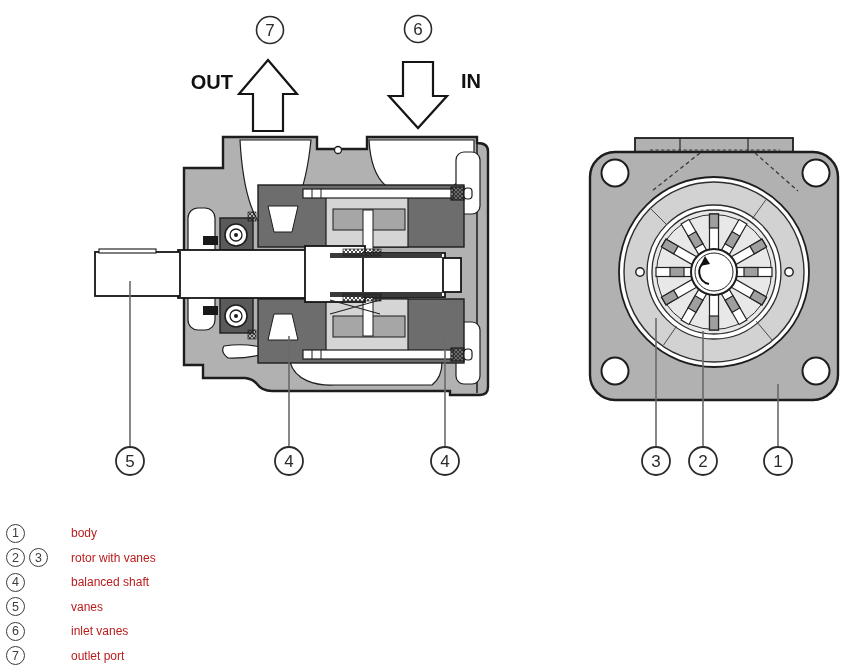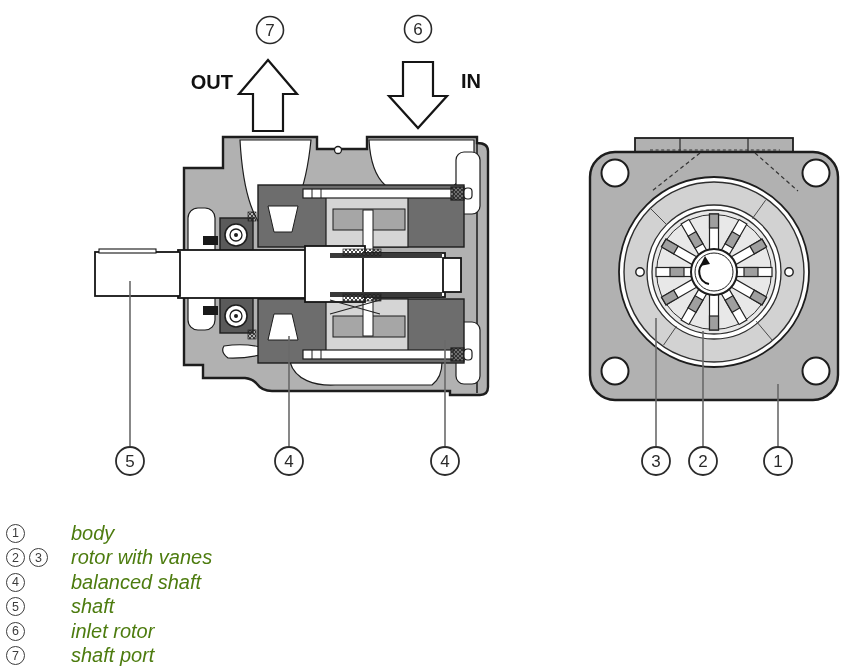--- a/index.html
+++ b/index.html
@@ -7,21 +7,21 @@
          font-family:"Liberation Sans", sans-serif;}
   svg text{font-family:"Liberation Sans", sans-serif;}
   .flow-label{font-size:20px;font-weight:700;fill:#111111;}
   .callout-num{font-size:17px;fill:#2b2b2b;text-anchor:middle;}
   .legend{position:absolute;left:6px;top:521px;}
   .lrow{display:flex;align-items:center;height:24.5px;}
   .lnums{width:56px;display:flex;gap:4px;align-items:center;}
   .lnum{display:inline-flex;align-items:center;justify-content:center;
         width:19px;height:19px;border:1.6px solid #3c3c3c;border-radius:50%;
         font-size:12.5px;color:#3c3c3c;box-sizing:border-box;}
-  .ltext{font-size:20px;color:#4d7c0f;padding-left:9px;font-style:italic;}
+  .ltext{font-size:12px;color:#b91c1c;padding-left:9px;}
 </style>
 </head>
 <body>
 
 <div class="stage">
   <svg width="865" height="515" viewBox="0 0 865 515">
     <defs>
       <pattern id="xh" width="4" height="4" patternUnits="userSpaceOnUse">
         <path d="M0,4 L4,0 M0,0 L4,4" stroke="#222" stroke-width="0.8" fill="none"></path>
       </pattern>
@@ -217,28 +217,28 @@
     <div class="lrow">
       <span class="lnums">
           <span class="lnum">4</span>
         </span>
       <span class="ltext">balanced shaft</span>
     </div>
     <div class="lrow">
       <span class="lnums">
           <span class="lnum">5</span>
         </span>
-      <span class="ltext">shaft</span>
+      <span class="ltext">vanes</span>
     </div>
     <div class="lrow">
       <span class="lnums">
           <span class="lnum">6</span>
         </span>
-      <span class="ltext">inlet rotor</span>
+      <span class="ltext">inlet vanes</span>
     </div>
     <div class="lrow">
       <span class="lnums">
           <span class="lnum">7</span>
         </span>
-      <span class="ltext">shaft port</span>
+      <span class="ltext">outlet port</span>
     </div>
   </div>
 </div>
 
 </body></html>

